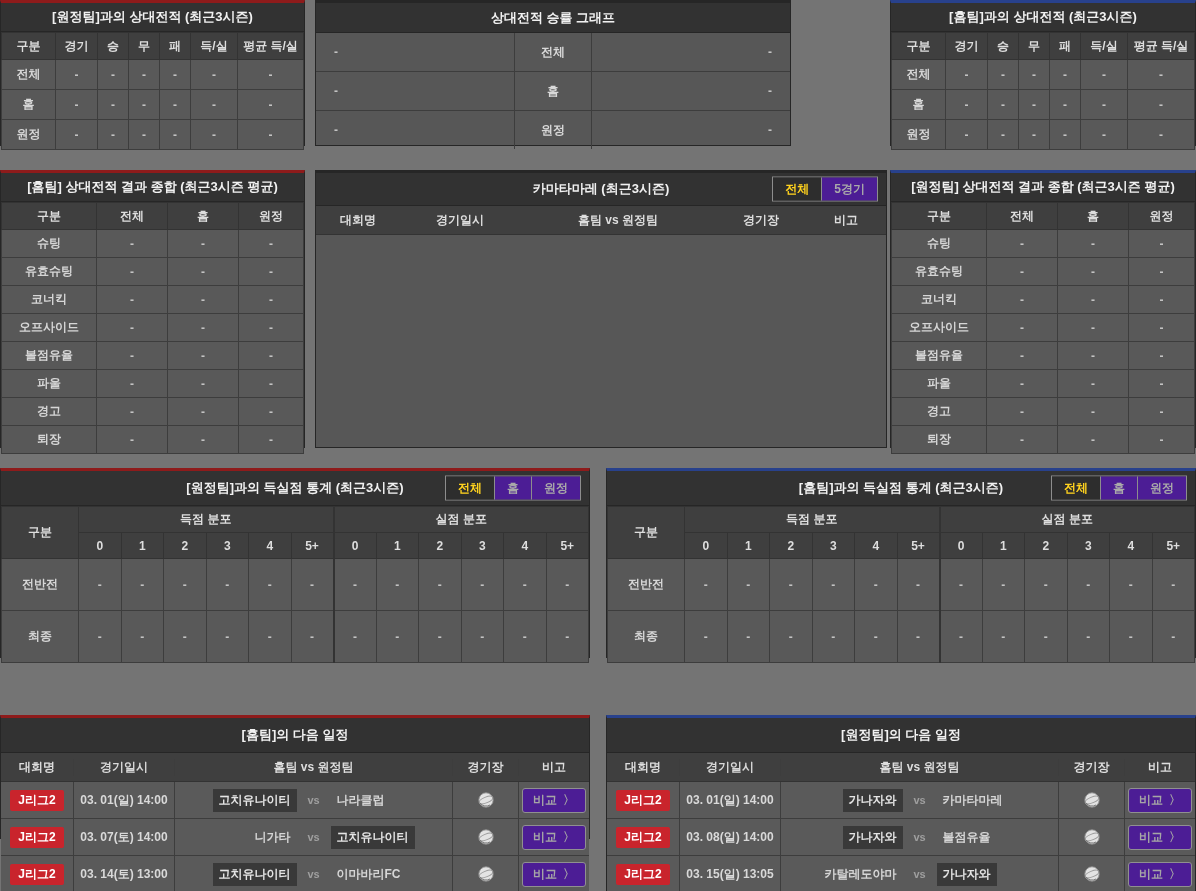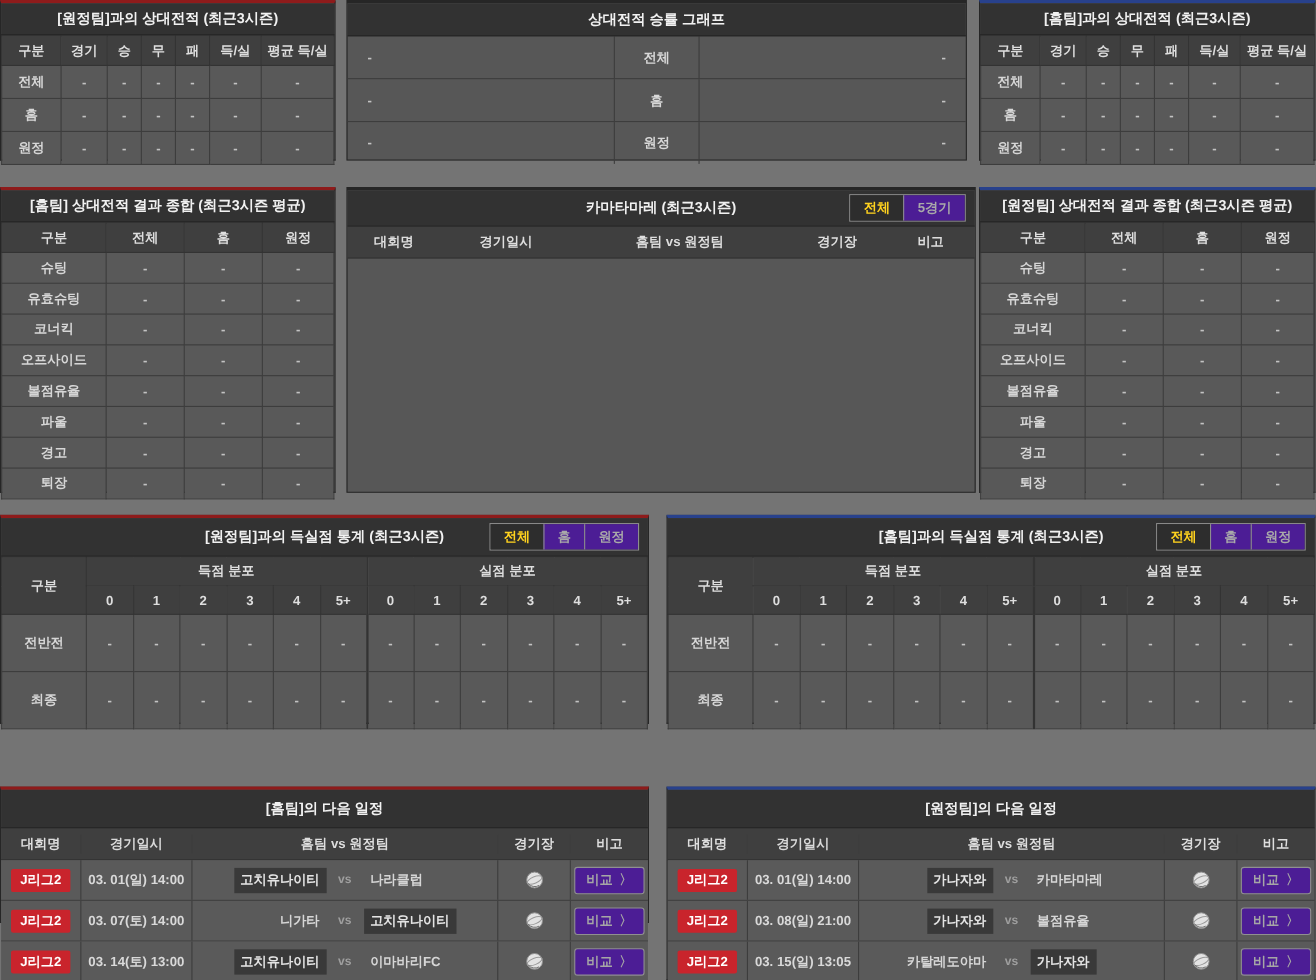--- a/index.html
+++ b/index.html
@@ -114,21 +114,21 @@
             <td>-</td>
             <td>-</td>
             <td>-</td>
             <td>-</td>
             <td>-</td>
           </tr>
       </tbody>
     </table>
   </section>
 
-  <section class="panel" style="left:315px;top:0;width:564px;height:146px;">
+  <section class="panel" style="left:315px;top:0;width:476px;height:146px;">
     <div class="ptitle t29">상대전적 승률 그래프</div>
     <div class="graph-row">
       <div class="graph-left">-</div>
       <div class="graph-center">전체</div>
       <div class="graph-right">-</div>
     </div>
     <div class="graph-row">
       <div class="graph-left">-</div>
       <div class="graph-center">홈</div>
       <div class="graph-right">-</div>
@@ -651,21 +651,21 @@
           <span class="cmp-btn">
             <span>비교</span>
             <span>〉</span>
           </span>
         </div>
     </div>
     <div class="match-row hl-home">
       <div class="colb col-league">
           <span class="badge">J리그2</span>
         </div>
-      <div class="colb col-dt">03. 08(일) 21:00</div>
+      <div class="colb col-dt">03. 08(일) 14:00</div>
       <div class="colb col-match">
         <div class="match-cell">
           <div class="team-home">
               <span class="team">가나자와</span>
             </div>
           <div class="vs">vs</div>
           <div class="team-away">
               <span class="team">볼점유율</span>
             </div>
         </div>

